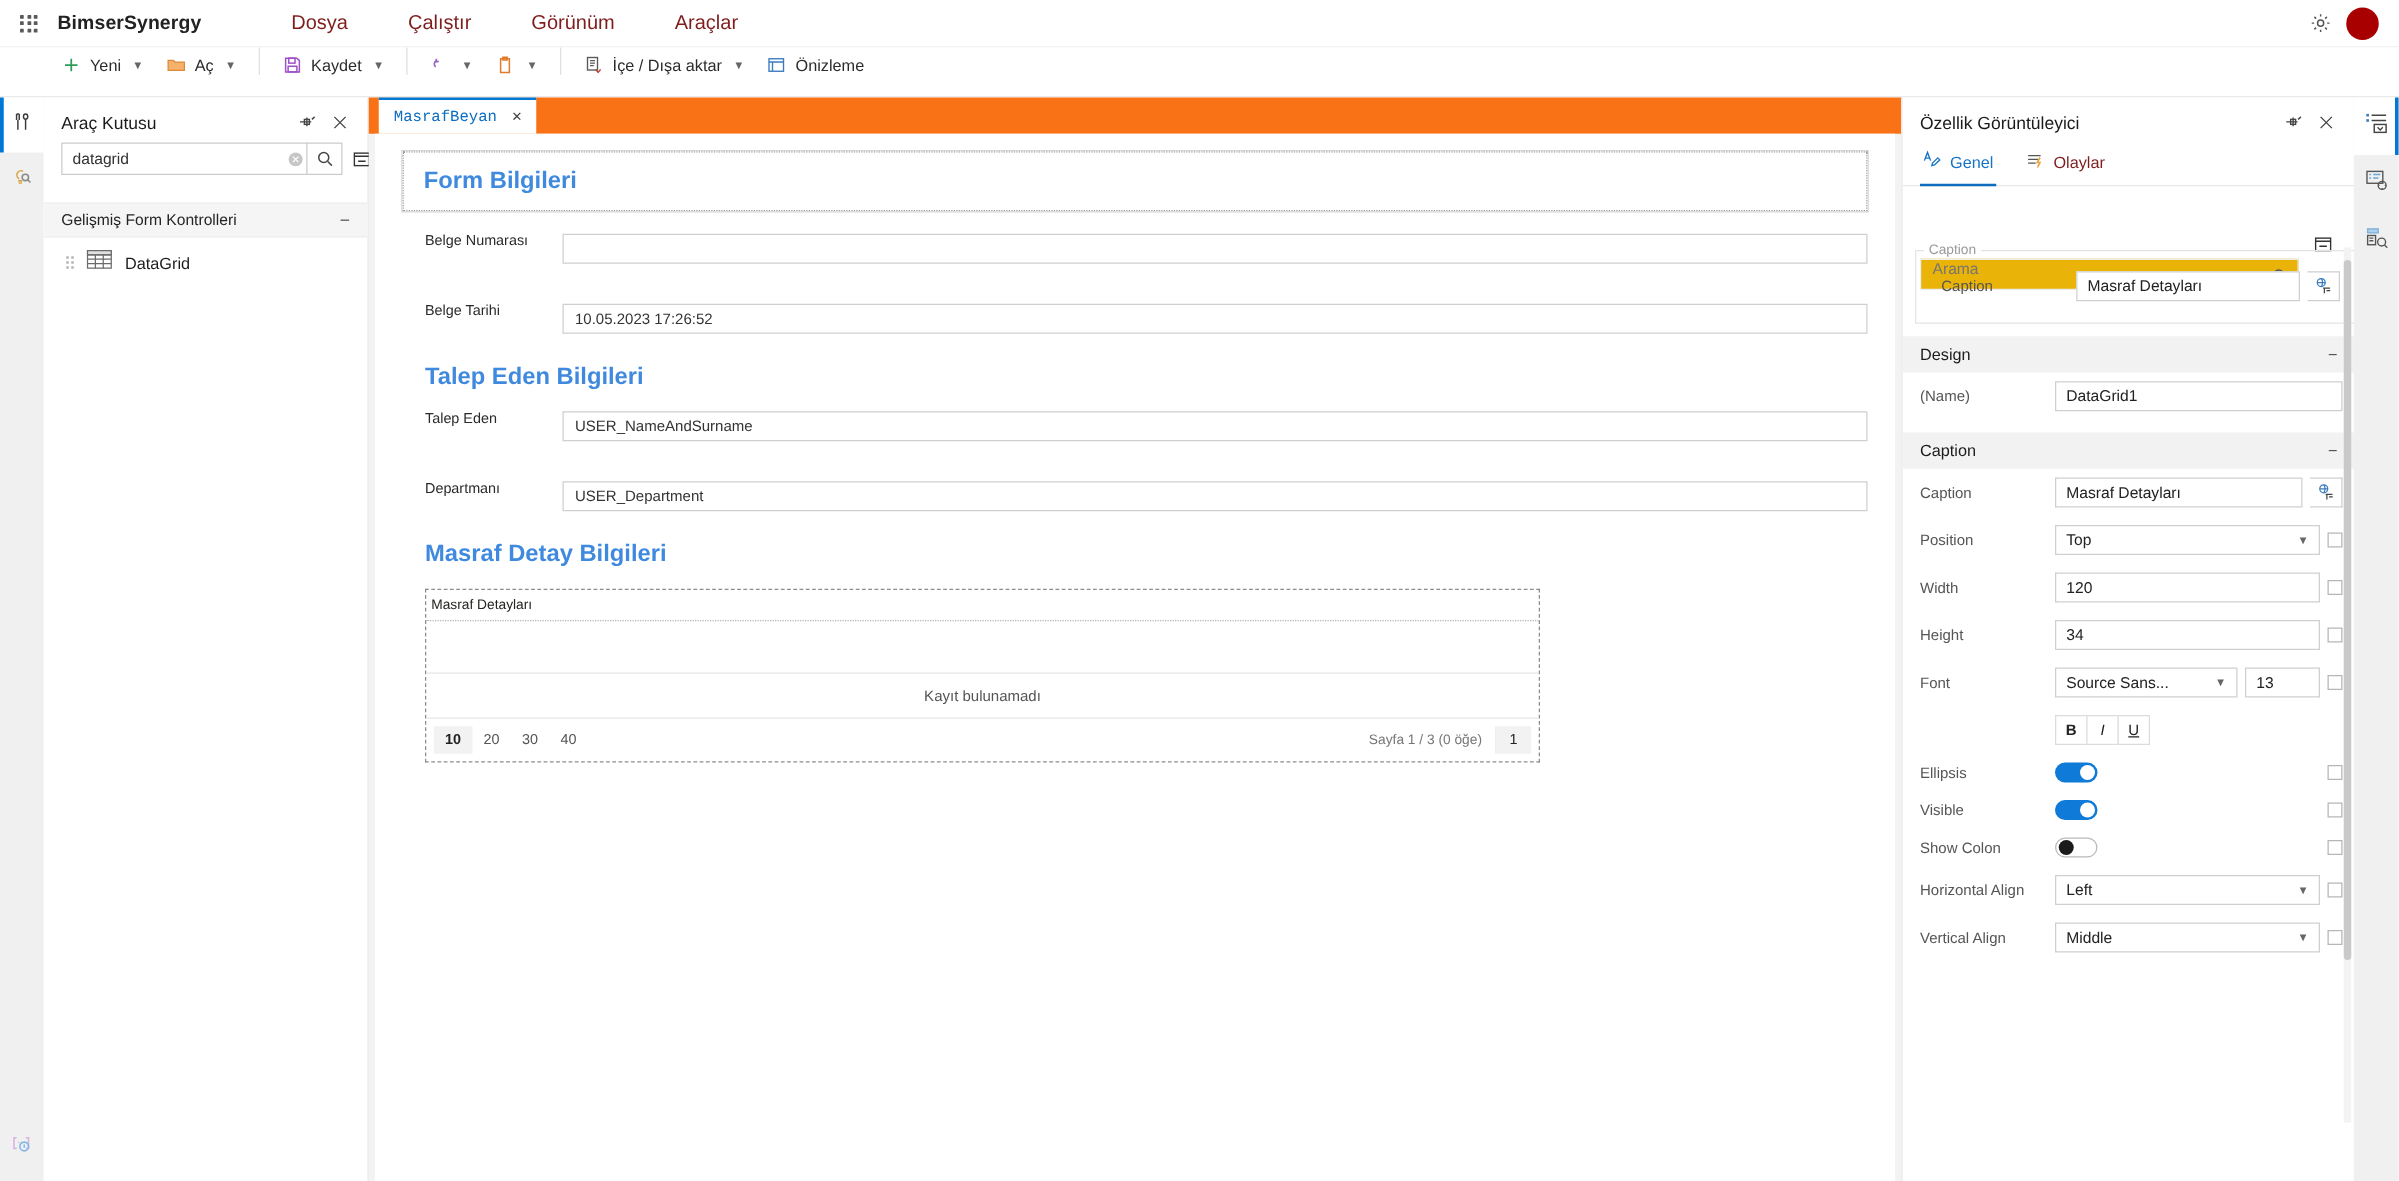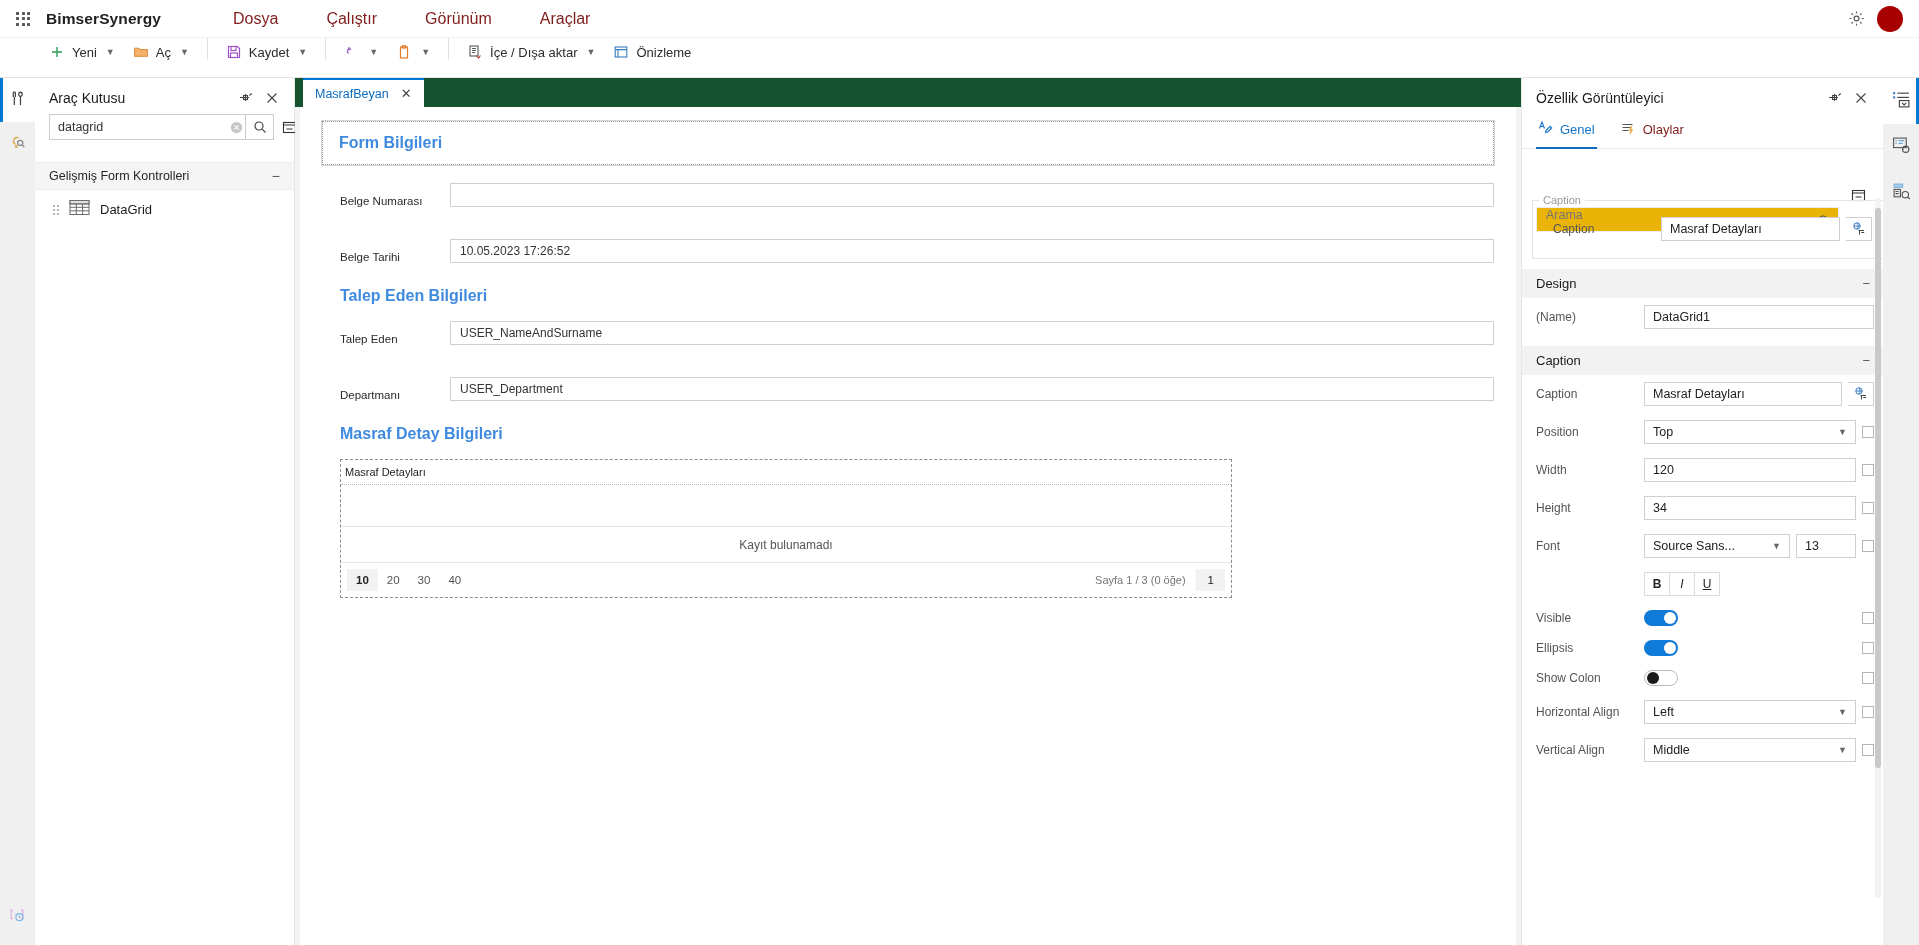--- a/index.html
+++ b/index.html
@@ -73,39 +73,39 @@
   .tool-item { display: flex; align-items: center; gap: 10px; padding: 9px 14px 9px 18px; cursor: pointer; }
   .grip { display: grid; grid-template-columns: repeat(2, 2px); grid-gap: 2px; opacity: .55; }
   .grip i { width: 2px; height: 2px; background: #777; display: block; }
   .tool-label { font-size: 13px; color: #1b1b1b; }
 
   
   .center {
     position: absolute; left: 295px; top: 78px; width: 1226px; height: 867px;
     background: #f3f3f3;
   }
-  .tabstrip { height: 29px; display: flex; align-items: flex-start; padding-left: 8px; background: #14532d; }
+  .tabstrip { height: 29px; display: flex; align-items: flex-start; padding-left: 8px; background: #f97316; font-family: Liberation Mono, monospace; }
   .doc-tab {
     display: flex; align-items: center; gap: 12px; height: 29px; padding: 0 12px;
     background: #ffffff; border-top: 2px solid #0078d4;
     font-size: 12.5px; color: #0b6cc0; cursor: pointer;
   }
   .tab-close { font-size: 13px; color: #444; cursor: pointer; line-height: 1; }
   .canvas {
     position: absolute; left: 5px; top: 29px; width: 1216px; height: 838px;
     background: #ffffff; overflow: hidden;
   }
   .form-wrap { padding: 14px 22px 0 22px; }
   .section-box {
     border: 1px dotted #9a9a9a; outline: 1px solid #d6d6d6;
     padding: 12px 16px; margin-bottom: 18px;
   }
-  .section-title { color: #3f8ade; font-size: 16px; font-weight: bold; }
+  .section-title { color: #3f8ade; font-size: 19px; font-weight: bold; }
   .section-title.plain { margin: 24px 0 16px 18px; }
-  .field-row { display: flex; align-items: flex-end; margin: 0 0 14px 0; padding-left: 18px; }
+  .field-row { display: flex; align-items: flex-start; margin: 0 0 14px 0; padding-left: 18px; }
   .field-label { width: 110px; font-size: 11.5px; color: #2a2a2a; flex: 0 0 110px; }
   .field-input {
     flex: 1; height: 24px; border: 1px solid #cfcfcf; background: #fff;
     font-size: 12px; color: #333; padding: 0 9px; line-height: 22px;
     font-family: inherit; outline: none;
   }
   .spacer-18 { height: 18px; }
 
   
   .dg-wrap { margin: 6px 0 0 18px; width: 892px; border: 1px dashed #8c8c8c; background: #fff; }
@@ -596,31 +596,31 @@
         <div class="pctl">
           <div class="bui">
             <span style="font-weight:bold">B</span>
             <span style="font-style:italic">I</span>
             <span style="text-decoration:underline">U</span>
           </div>
         </div>
       </div>
 
       <div class="prow">
-        <div class="plabel">Visible</div>
+        <div class="plabel">Ellipsis</div>
         <div class="pctl">
           <div class="toggle on">
               <span class="knob"></span>
             </div>
           <div class="pcheck" style="margin-left:auto"></div>
         </div>
       </div>
 
       <div class="prow">
-        <div class="plabel">Ellipsis</div>
+        <div class="plabel">Visible</div>
         <div class="pctl">
           <div class="toggle on">
               <span class="knob"></span>
             </div>
           <div class="pcheck" style="margin-left:auto"></div>
         </div>
       </div>
 
       <div class="prow">
         <div class="plabel">Show Colon</div>

